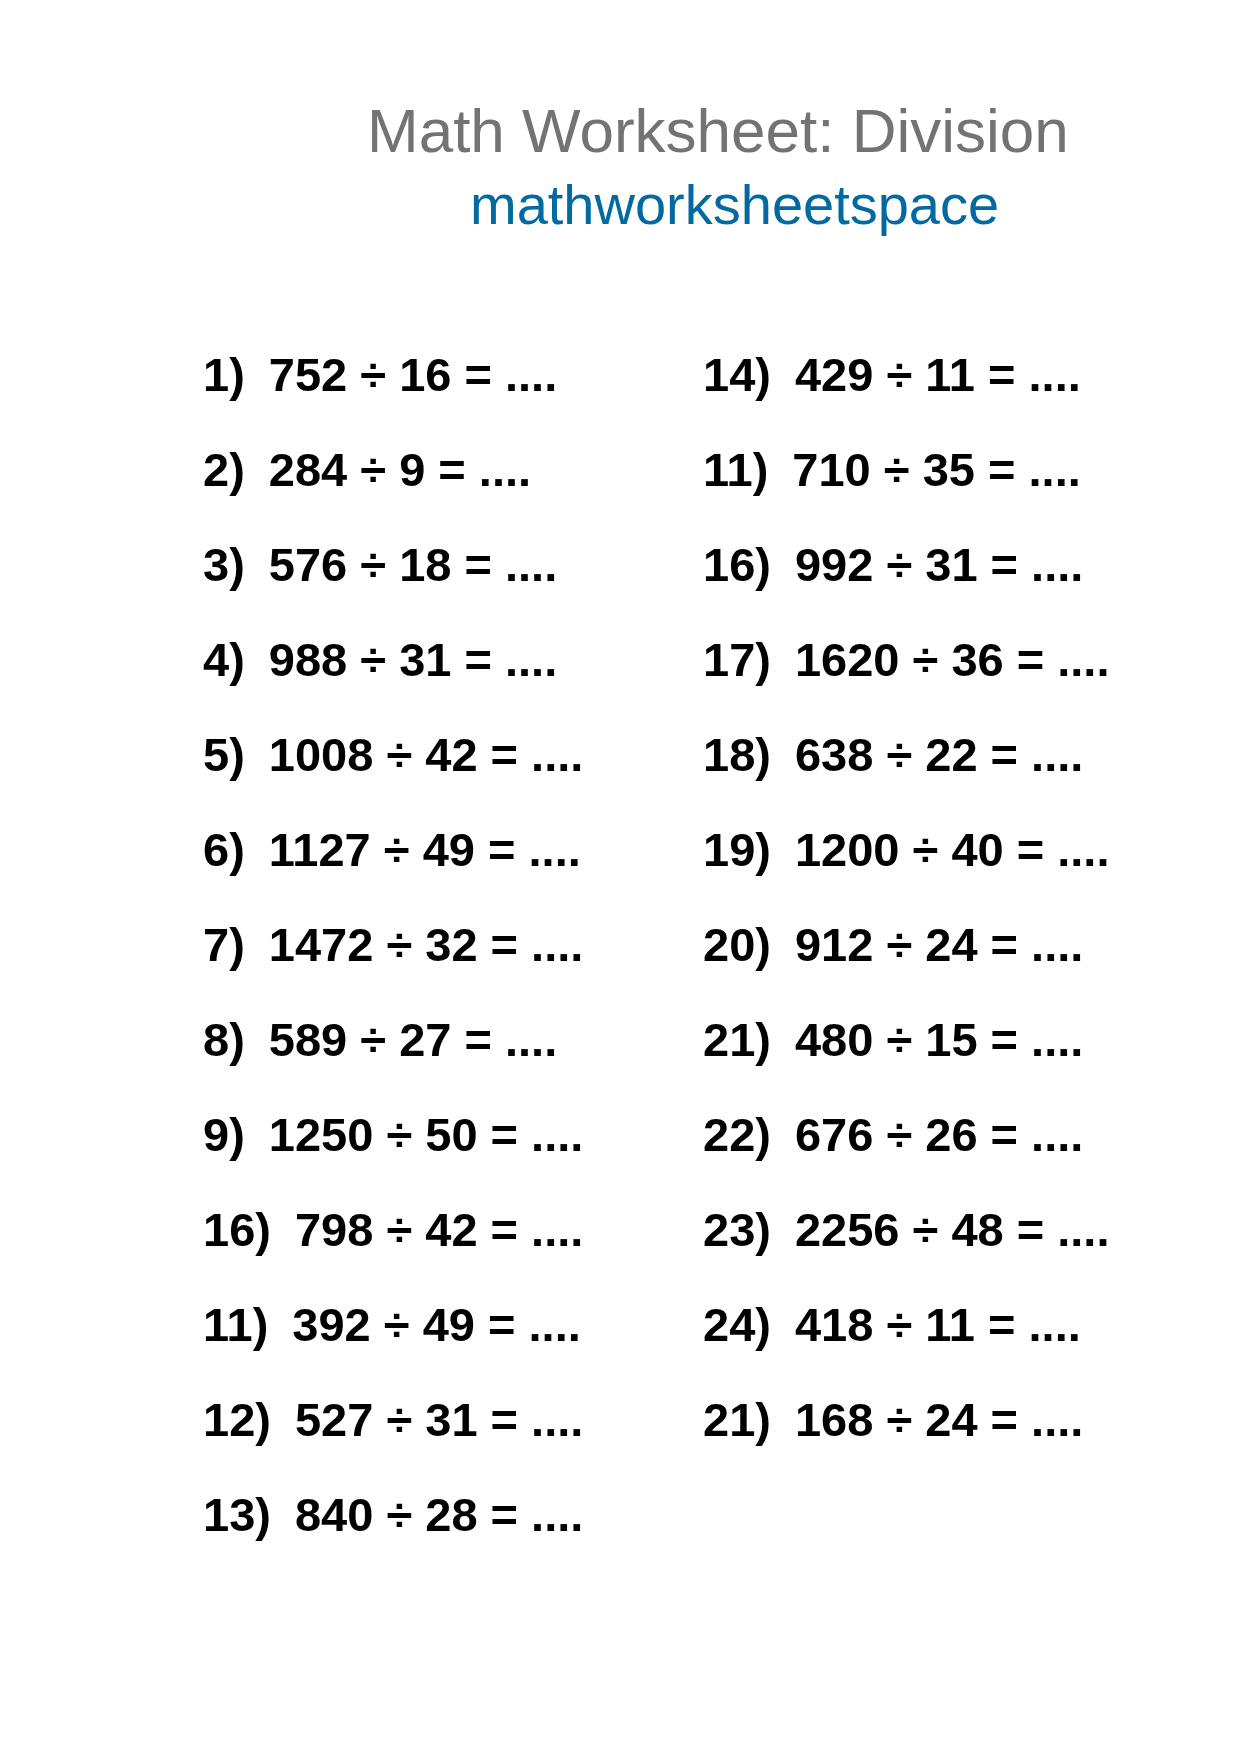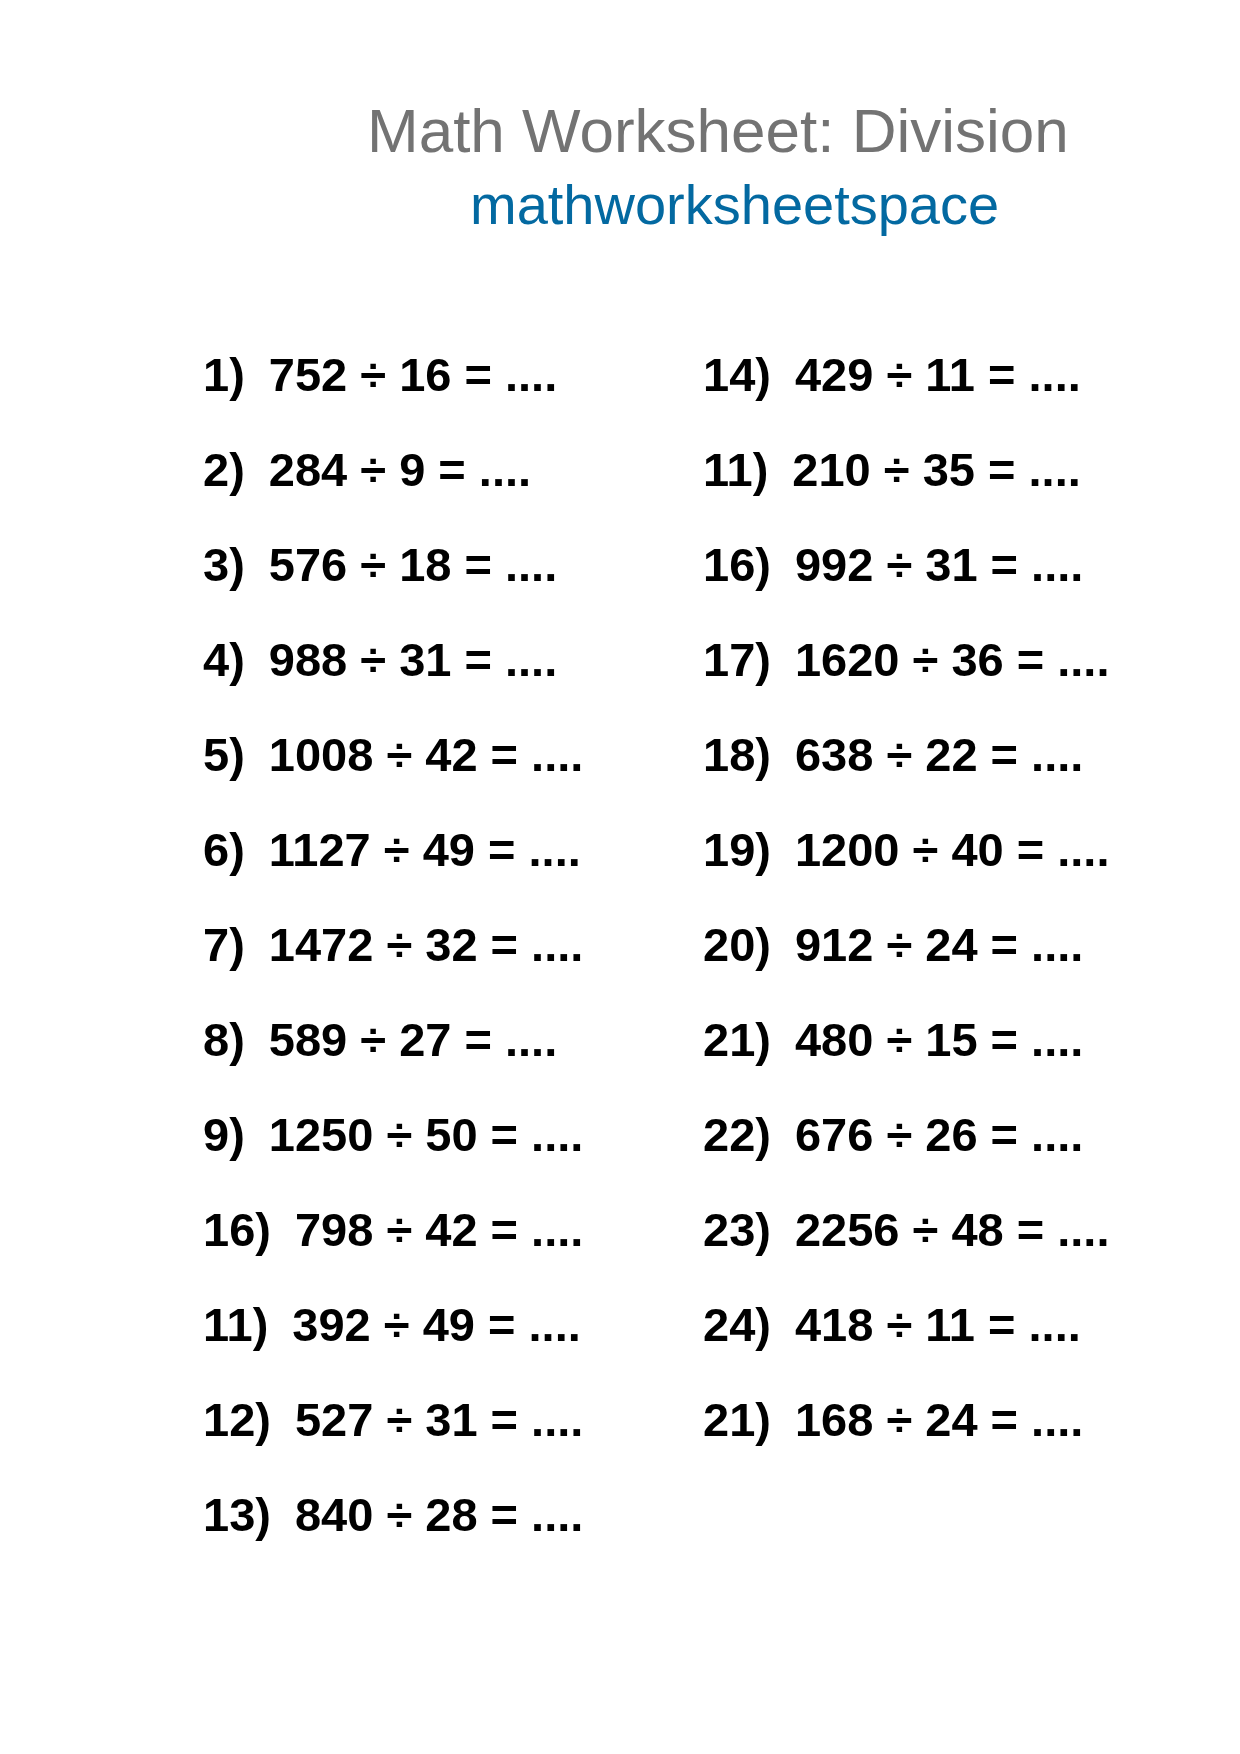--- a/index.html
+++ b/index.html
@@ -33,21 +33,21 @@
   <div class="problem" style="top:1013px"><span class="num">8)</span><span class="expr">589 ÷ 27 = ....</span></div>
   <div class="problem" style="top:1108px"><span class="num">9)</span><span class="expr">1250 ÷ 50 = ....</span></div>
   <div class="problem" style="top:1203px"><span class="num">16)</span><span class="expr">798 ÷ 42 = ....</span></div>
   <div class="problem" style="top:1298px"><span class="num">11)</span><span class="expr">392 ÷ 49 = ....</span></div>
   <div class="problem" style="top:1393px"><span class="num">12)</span><span class="expr">527 ÷ 31 = ....</span></div>
   <div class="problem" style="top:1488px"><span class="num">13)</span><span class="expr">840 ÷ 28 = ....</span></div>
 </div>
 
 <div class="col col-right">
   <div class="problem" style="top:348px"><span class="num">14)</span><span class="expr">429 ÷ 11 = ....</span></div>
-  <div class="problem" style="top:443px"><span class="num">11)</span><span class="expr">210 ÷ 35 = ....</span></div>
+  <div class="problem" style="top:443px"><span class="num">11)</span><span class="expr">710 ÷ 35 = ....</span></div>
   <div class="problem" style="top:538px"><span class="num">16)</span><span class="expr">992 ÷ 31 = ....</span></div>
   <div class="problem" style="top:633px"><span class="num">17)</span><span class="expr">1620 ÷ 36 = ....</span></div>
   <div class="problem" style="top:728px"><span class="num">18)</span><span class="expr">638 ÷ 22 = ....</span></div>
   <div class="problem" style="top:823px"><span class="num">19)</span><span class="expr">1200 ÷ 40 = ....</span></div>
   <div class="problem" style="top:918px"><span class="num">20)</span><span class="expr">912 ÷ 24 = ....</span></div>
   <div class="problem" style="top:1013px"><span class="num">21)</span><span class="expr">480 ÷ 15 = ....</span></div>
   <div class="problem" style="top:1108px"><span class="num">22)</span><span class="expr">676 ÷ 26 = ....</span></div>
   <div class="problem" style="top:1203px"><span class="num">23)</span><span class="expr">2256 ÷ 48 = ....</span></div>
   <div class="problem" style="top:1298px"><span class="num">24)</span><span class="expr">418 ÷ 11 = ....</span></div>
   <div class="problem" style="top:1393px"><span class="num">21)</span><span class="expr">168 ÷ 24 = ....</span></div>

